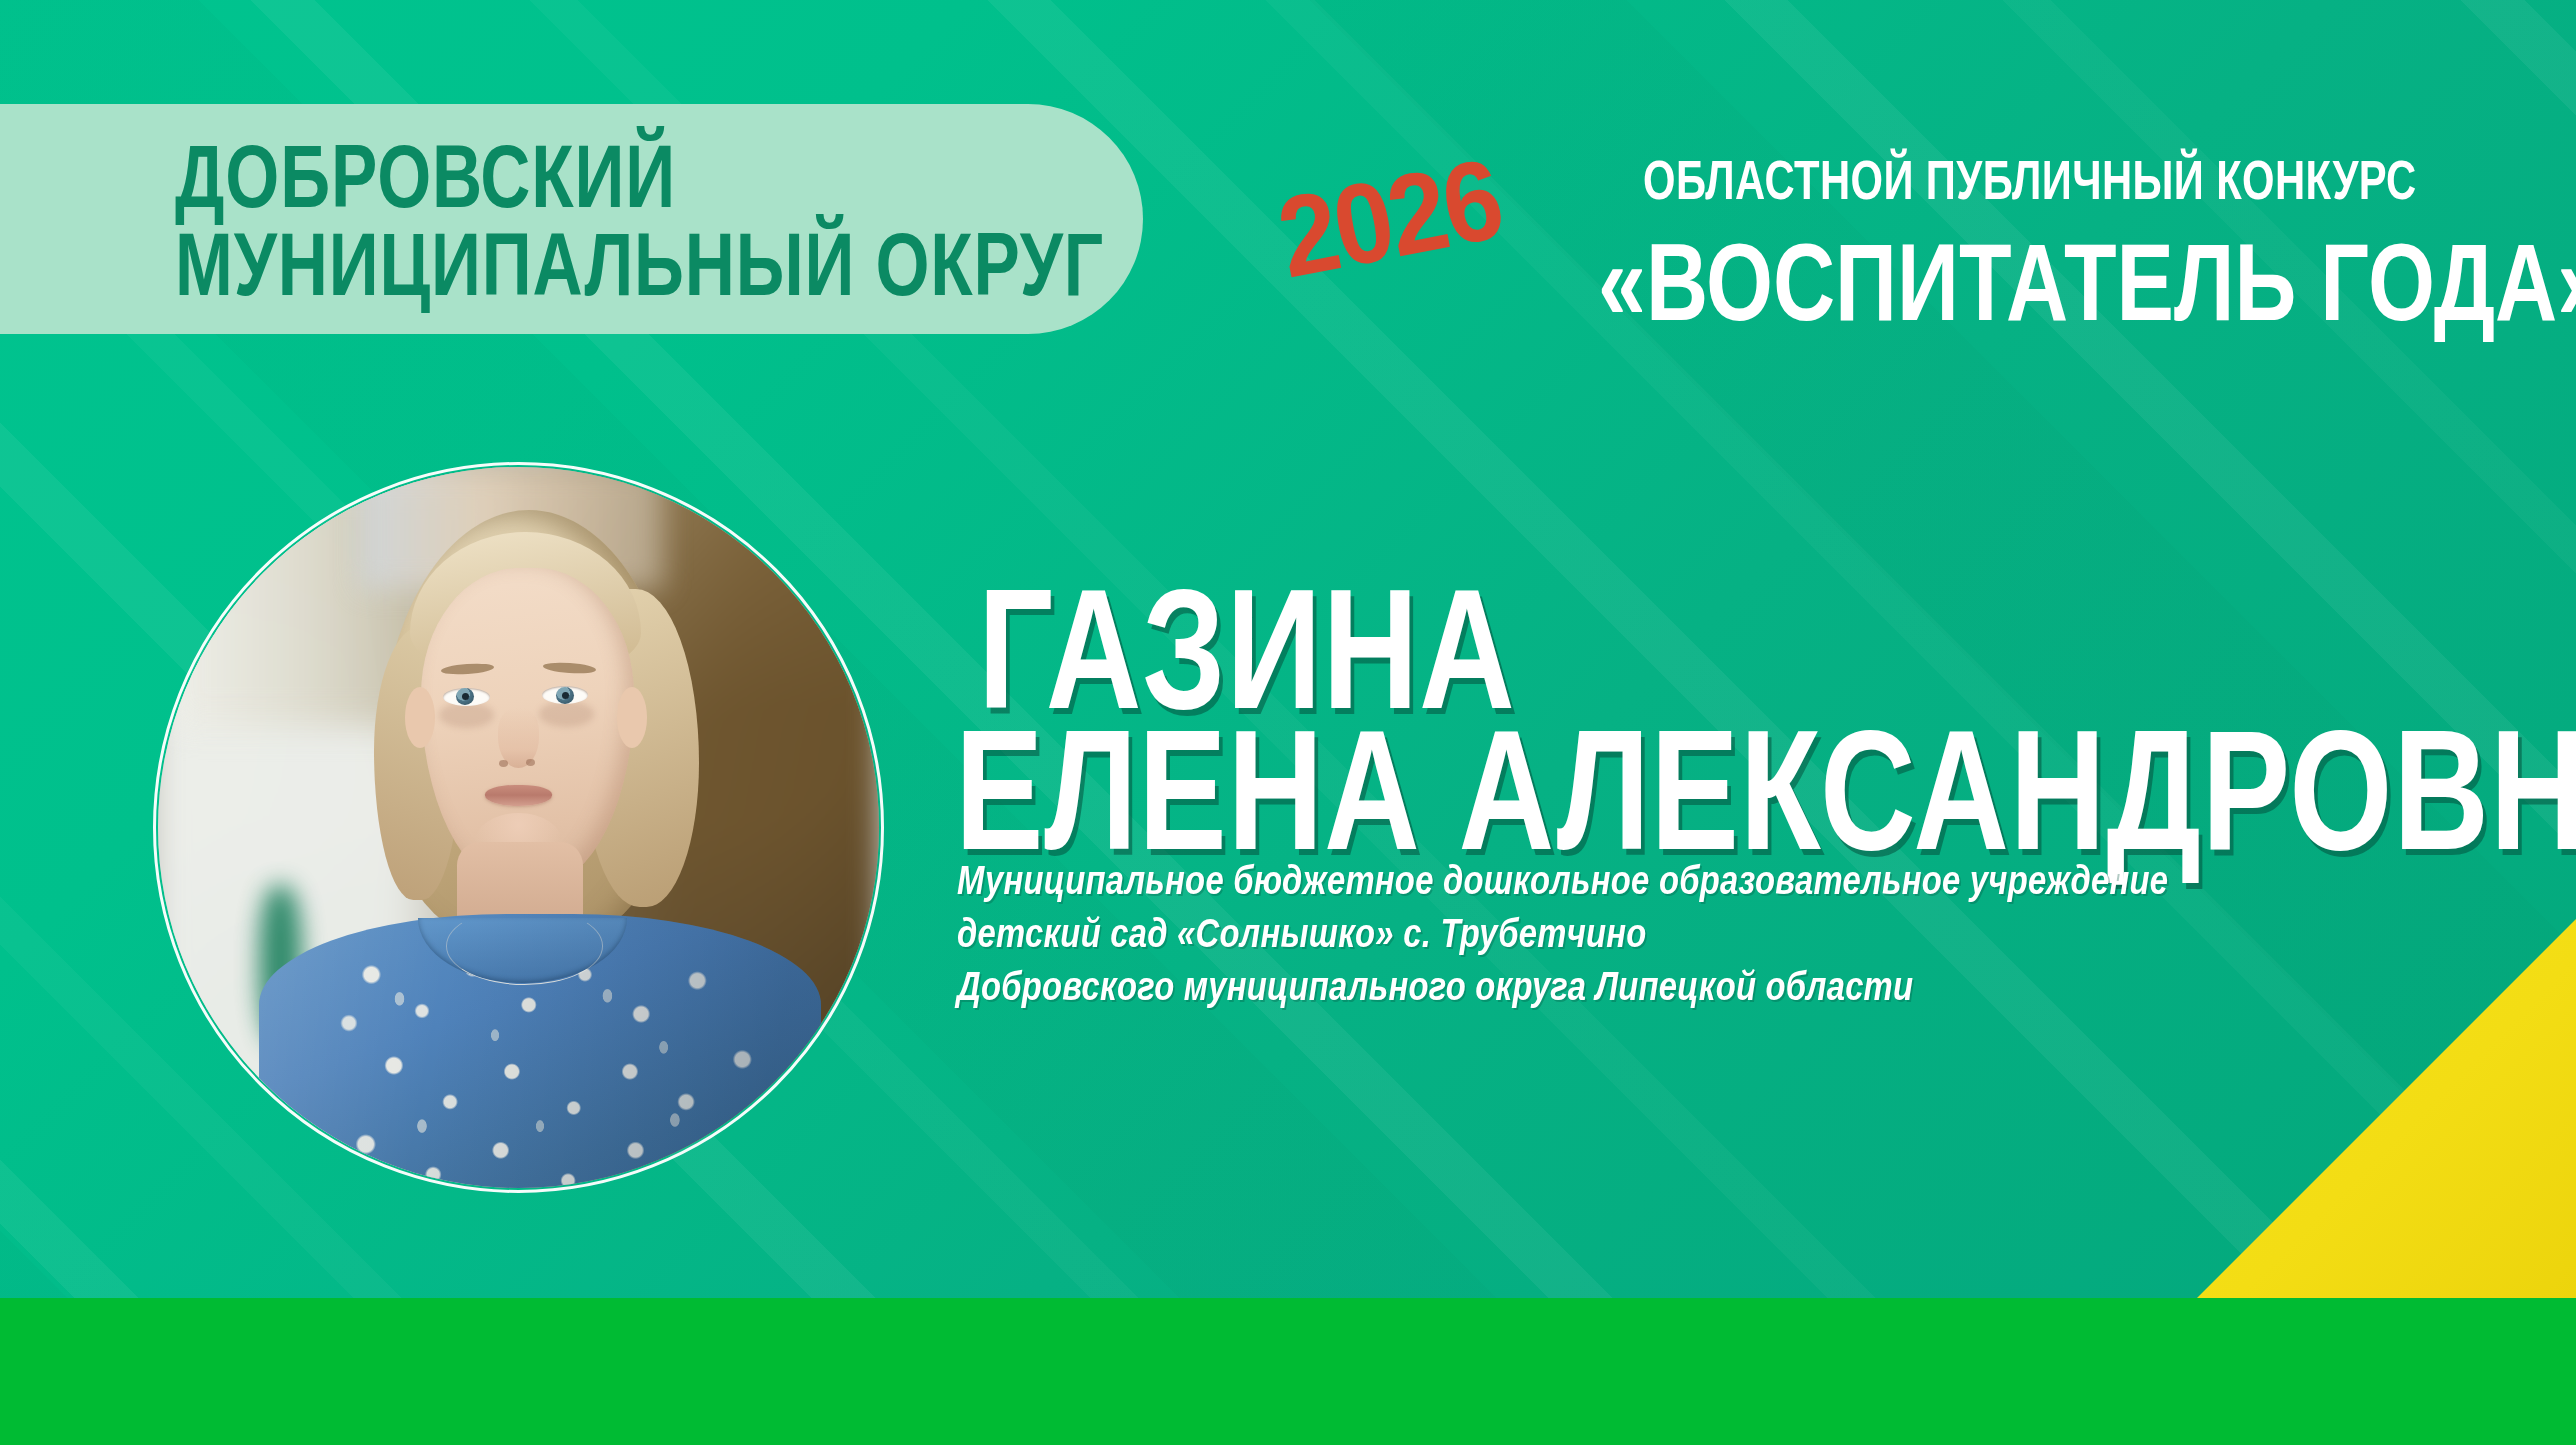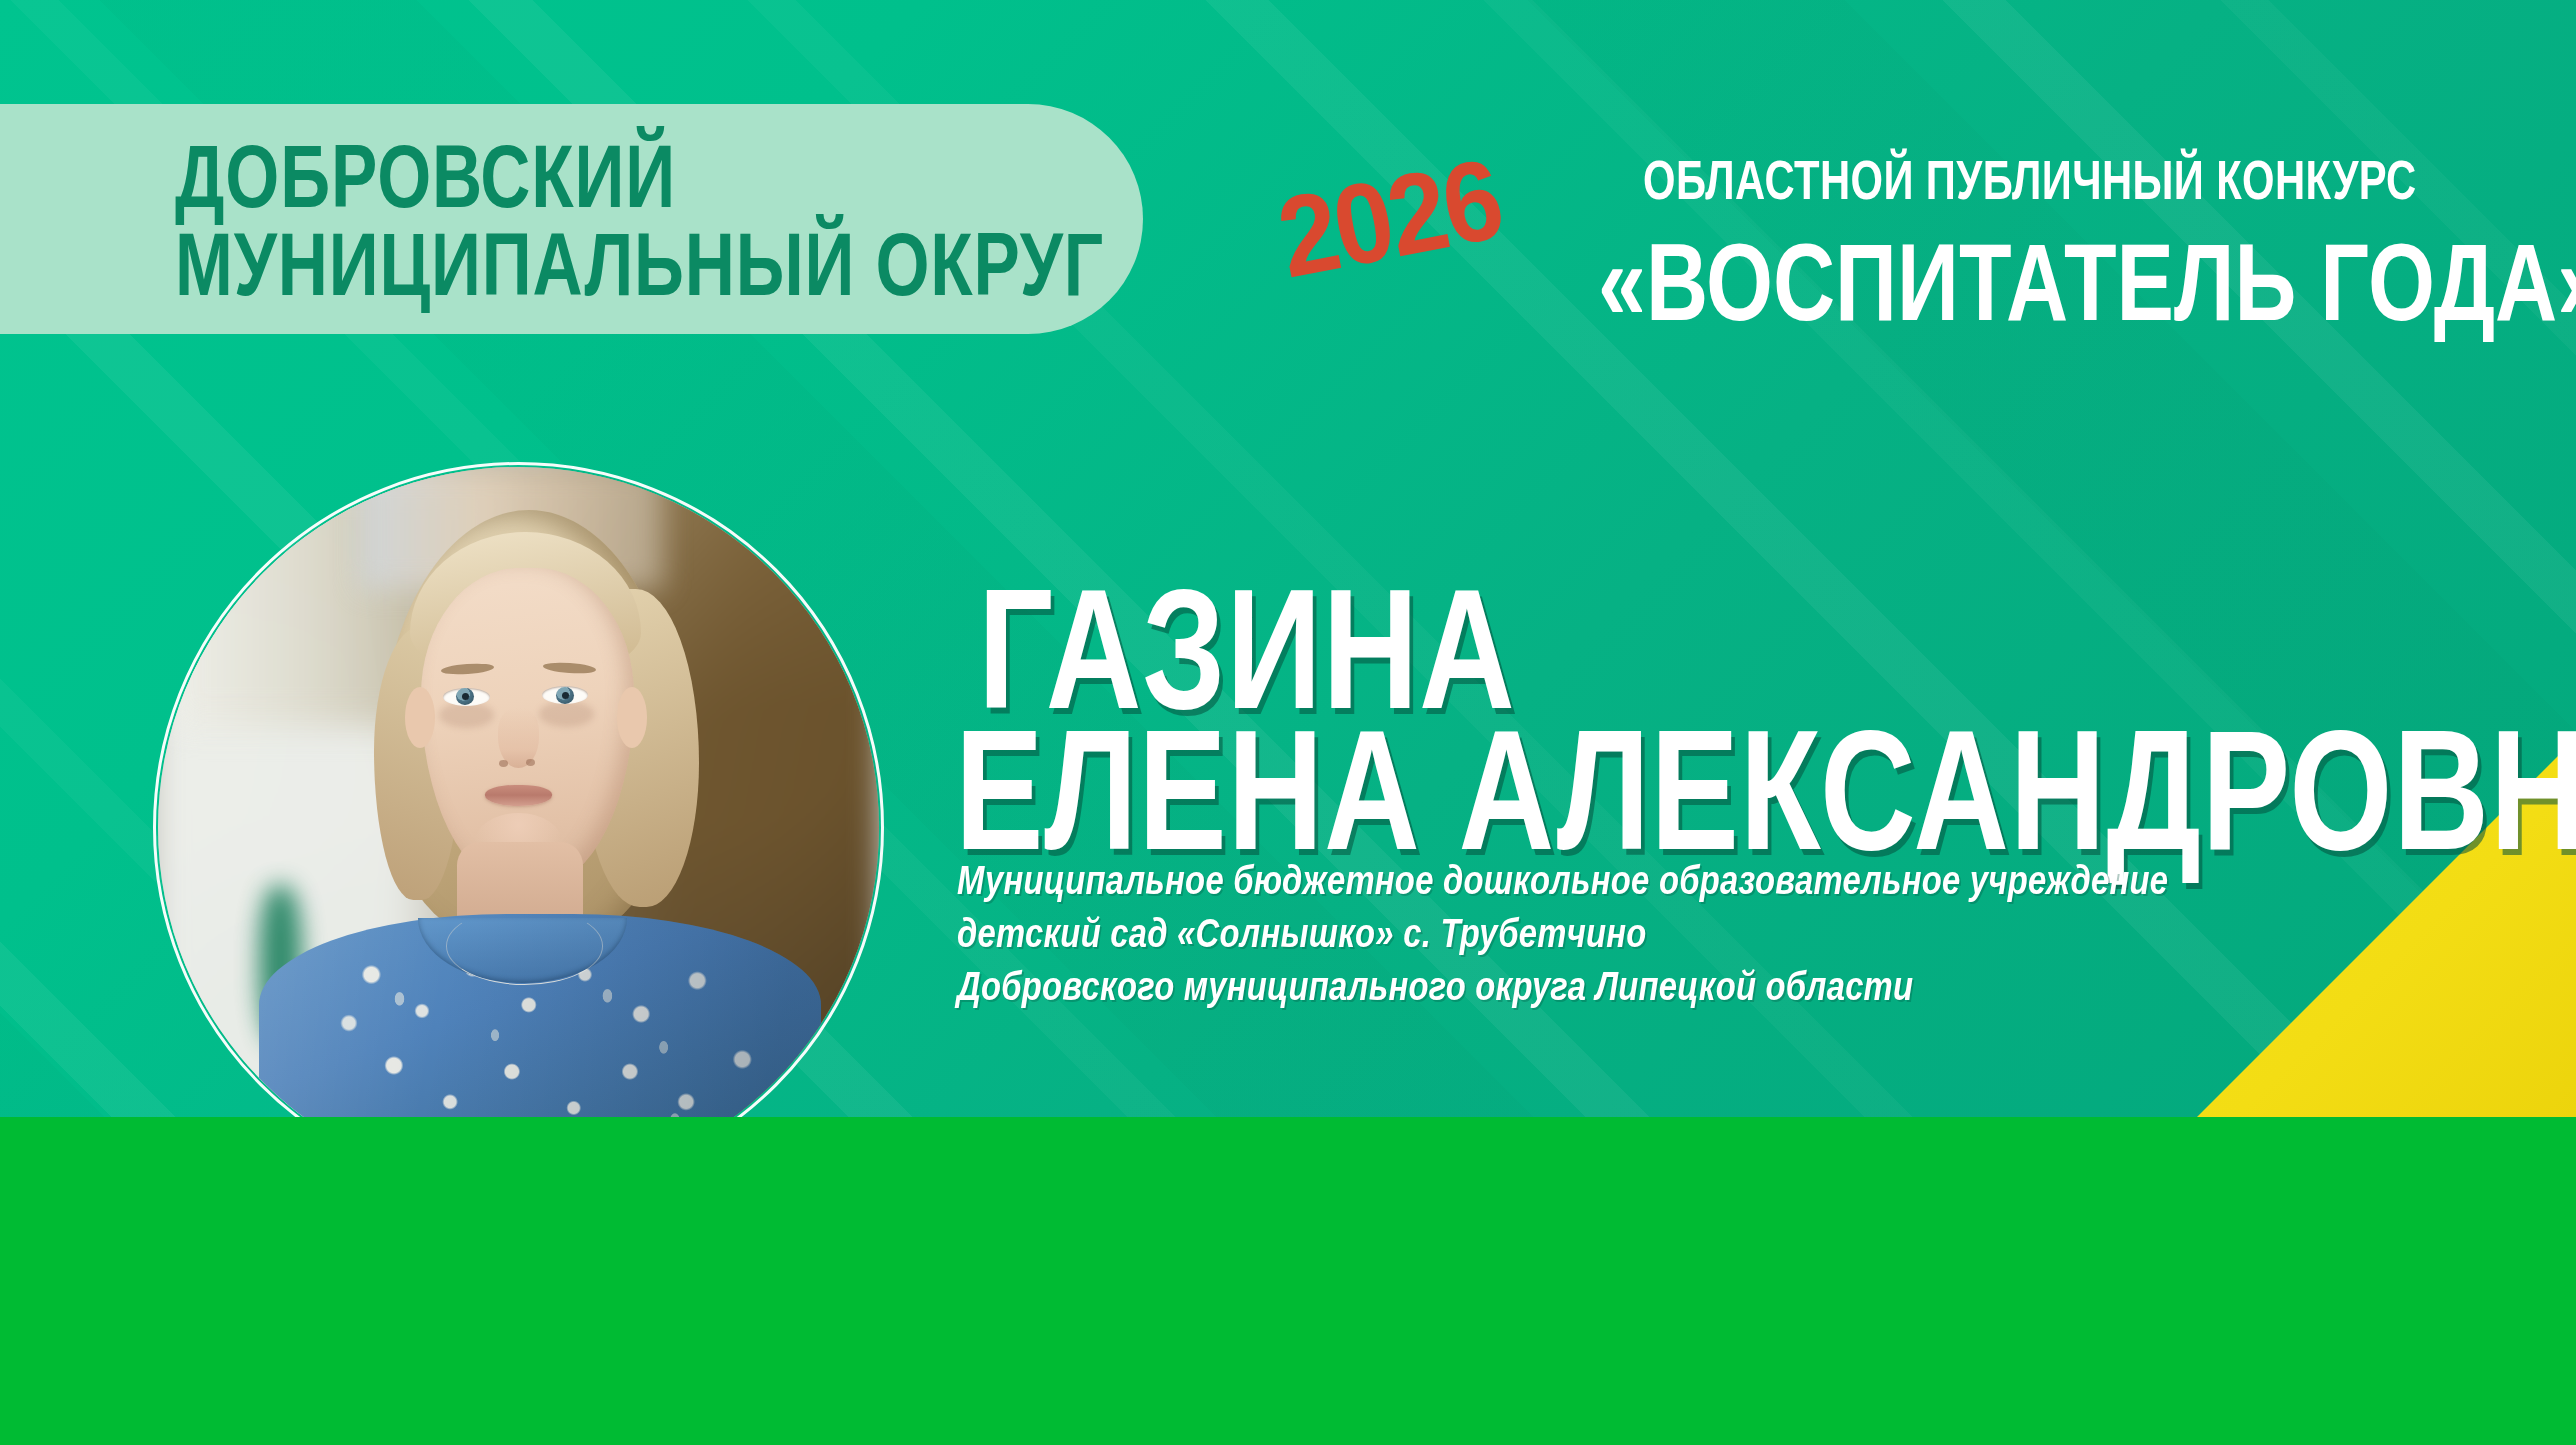--- a/index.html
+++ b/index.html
@@ -1,20 +1,20 @@
 <!DOCTYPE html>
 <html style="font-size:8.5px"><head>
 <meta charset="utf-8">
 <style>
   html,body{margin:0;padding:0;background:#0b3;}
   body{font-family:"Liberation Sans",sans-serif;}
 
   .stage{
     position:relative;
-    width:2576px;height:1117px;
+    width:2576px;height:1298px;
     overflow:hidden;
     background:linear-gradient(135deg,#00c48f 0%,#00c08c 25%,#06b184 60%,#03a87c 100%);
   }
 
   
   .stripes{
     position:absolute;inset:-20%;
     background:repeating-linear-gradient(
         45deg,
         rgba(255,255,255,0.00) 0px,

